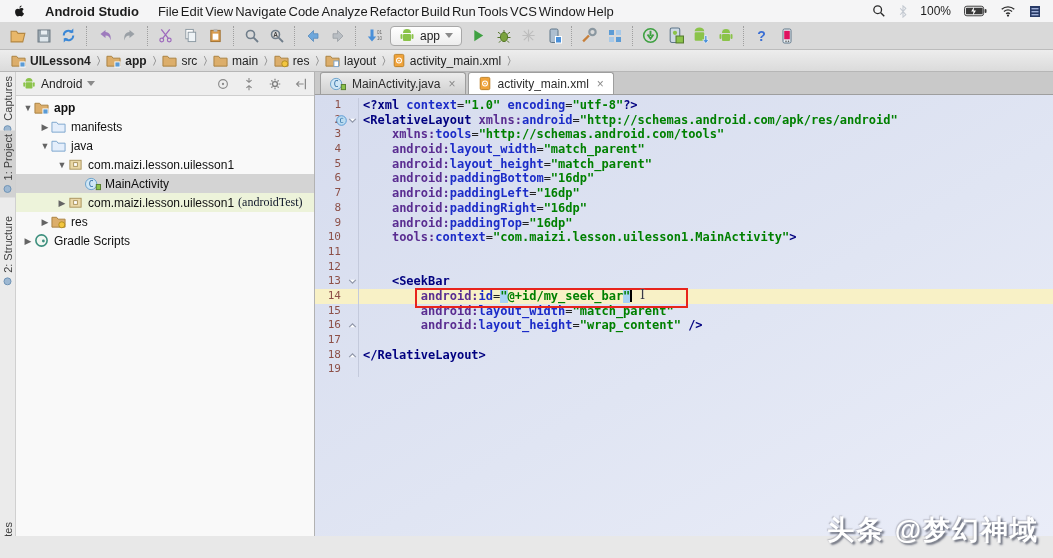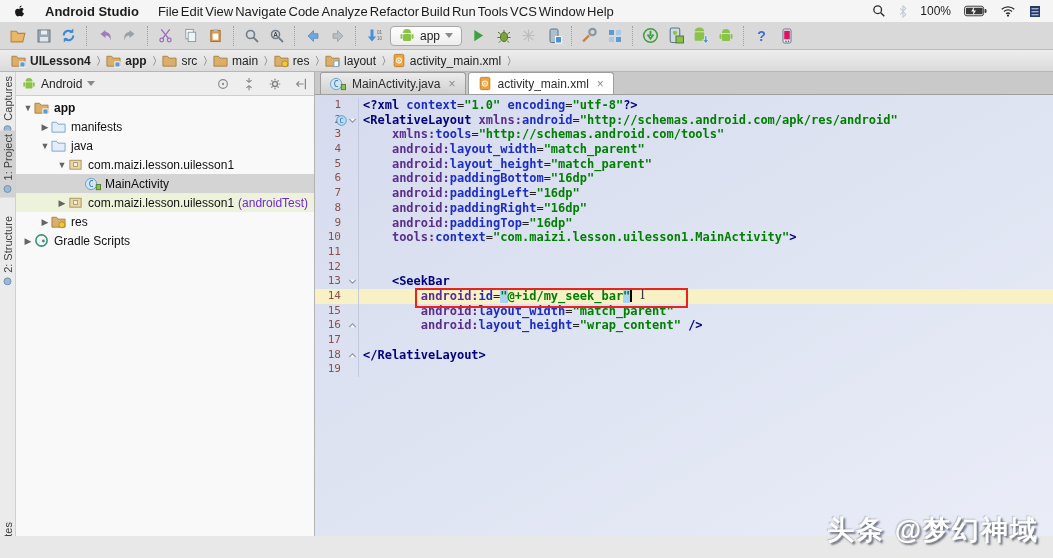--- a/index.html
+++ b/index.html
@@ -49,21 +49,21 @@
   .phead { height:24px; background:#eeeeee; border-bottom:1px solid #cecece; display:flex; align-items:center; gap:5px; padding:0 6px; font-size:12px; color:#222; }
   .phead .sp { flex:1; }
   .phead .hic { display:flex; align-items:center; margin-left:7px; }
   .ptree { flex:1; overflow:hidden; font-size:12px; color:#111; padding-top:2px; }
   .trow { height:19px; display:flex; align-items:center; white-space:nowrap; overflow:hidden; }
   .trow.selected { background:#d4d4d4; }
   .trow.test { background:#edf3da; }
   .trow .arrow { flex:none; width:12px; text-align:center; color:#646464; font-size:9px; }
   .trow .ticon { flex:none; width:16px; height:16px; margin-right:4px; display:flex; align-items:center; }
   .trow .lbl.bold { font-weight:bold; }
-  .trow .suffix { color:#6d28d9; margin-left:4px; }
+  .trow .suffix { color:#0f172a; margin-left:4px;font-family:Liberation Serif, serif; }
 
   
   .editor { flex:1; min-width:0; display:flex; flex-direction:column; }
   .tabs { height:23px; background:#c9c9c9; border-bottom:1px solid #9e9e9e; display:flex; align-items:flex-end; padding-left:5px; gap:2px; }
   .tab { height:22px; display:flex; align-items:center; gap:6px; padding:0 9px; font-size:12px; color:#2c2c2c; border:1px solid #9e9e9e; border-bottom:none; border-radius:3px 3px 0 0; background:linear-gradient(#ececec,#d0d0d0); }
   .tab.active { background:#ffffff; }
   .tab .close { color:#8a8a8a; font-size:12px; margin-left:2px; }
 
   .code { flex:1; position:relative; overflow:hidden; background:linear-gradient(150deg,#d6dcee 0%,#e0e5f3 55%,#eaedf8 100%); font-family:"DejaVu Sans Mono", monospace; font-size:12px; }
   .lines { padding-top:3px; }

